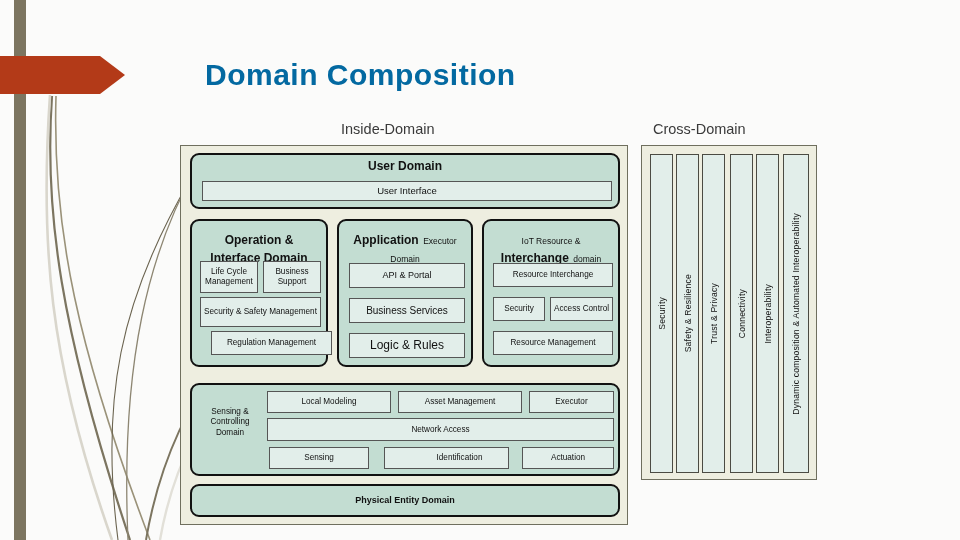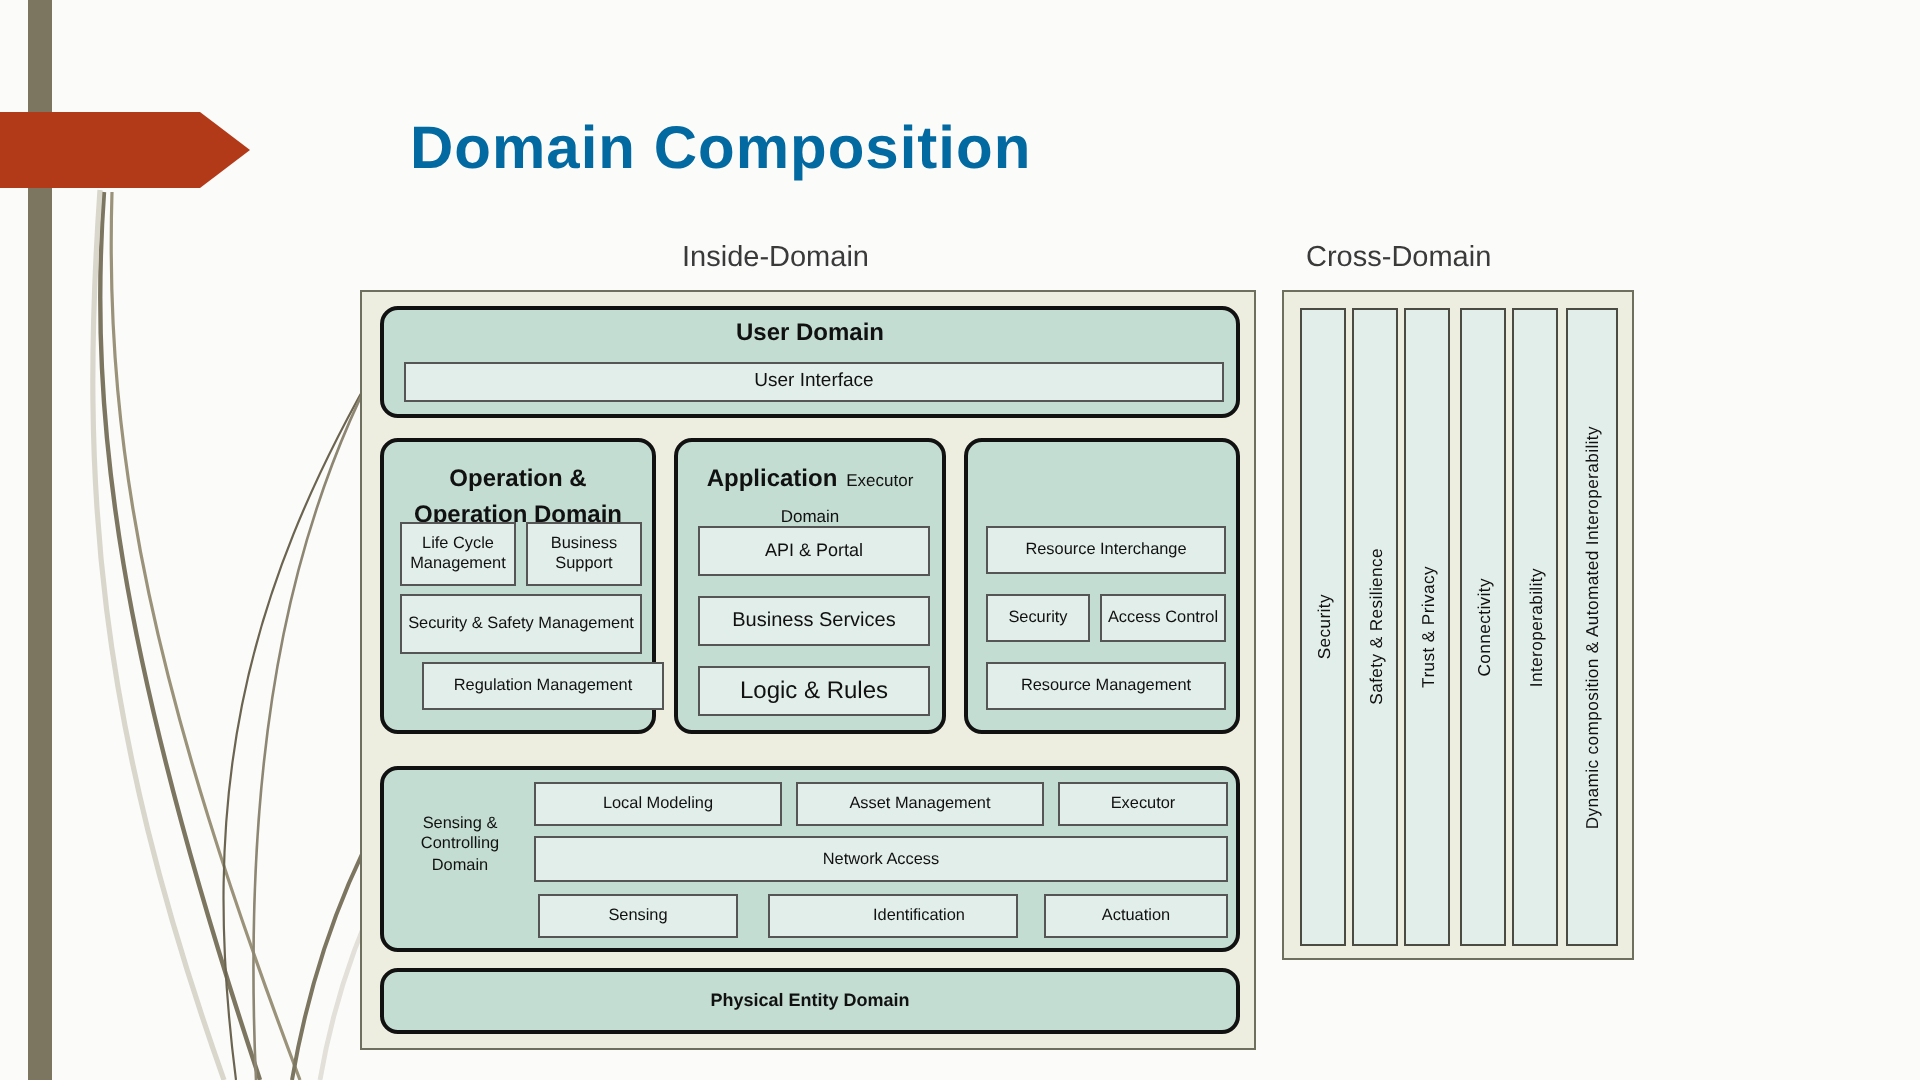--- a/index.html
+++ b/index.html
@@ -115,40 +115,45 @@
 <div class="outer-box" id="inside-domain-box">
 
   <div class="panel" id="user-domain" style="left:9px;top:7px;">
     <div class="panel-title big-t">User Domain</div>
     <div class="cell" id="user-interface-cell">User Interface</div>
   </div>
 
   <div class="panel col-panel" id="op-mgmt-domain" style="left:9px;top:73px;">
     <div class="panel-title">
       <span class="big-t">Operation &amp;</span><br>
-      <span class="big-t">Operation Domain</span>
+      <span class="big-t">Interface Domain</span>
     </div>
     <div class="cell" style="left:8px;top:40px;width:58px;height:32px;">Life Cycle Management</div>
     <div class="cell" style="left:71px;top:40px;width:58px;height:32px;">Business Support</div>
     <div class="cell" style="left:8px;top:76px;width:121px;height:30px;">Security &amp; Safety Management</div>
     <div class="cell" style="left:8px;top:110px;width:121px;height:24px;margin-left:11px;">Regulation Management</div>
   </div>
 
   <div class="panel col-panel" id="app-service-domain" style="left:156px;top:73px;">
     <div class="panel-title">
       <span class="big-t">Application</span>
       <span class="small-t">Executor</span><br>
       <span class="small-t">Domain</span>
     </div>
     <div class="cell" style="left:10px;top:42px;width:116px;height:25px;font-size:9px;">API &amp; Portal</div>
     <div class="cell" style="left:10px;top:77px;width:116px;height:25px;font-size:10px;">Business Services</div>
     <div class="cell" style="left:10px;top:112px;width:116px;height:25px;font-size:12px;">Logic &amp; Rules</div>
   </div>
 
   <div class="panel col-panel" id="iot-res-domain" style="left:301px;top:73px;">
+    <div class="panel-title">
+      <span class="small-t">IoT Resource &amp;</span><br>
+      <span class="big-t">Interchange</span>
+      <span class="small-t">domain</span>
+    </div>
     <div class="cell" style="left:9px;top:42px;width:120px;height:24px;">Resource Interchange</div>
     <div class="cell" style="left:9px;top:76px;width:52px;height:24px;">Security</div>
     <div class="cell" style="left:66px;top:76px;width:63px;height:24px;">Access Control</div>
     <div class="cell" style="left:9px;top:110px;width:120px;height:24px;">Resource  Management</div>
   </div>
 
   <div class="panel" id="sensing-domain" style="left:9px;top:237px;">
     <div id="sensing-label">
       <span>Sensing &amp;</span><br>
       <span>Controlling</span><br>

